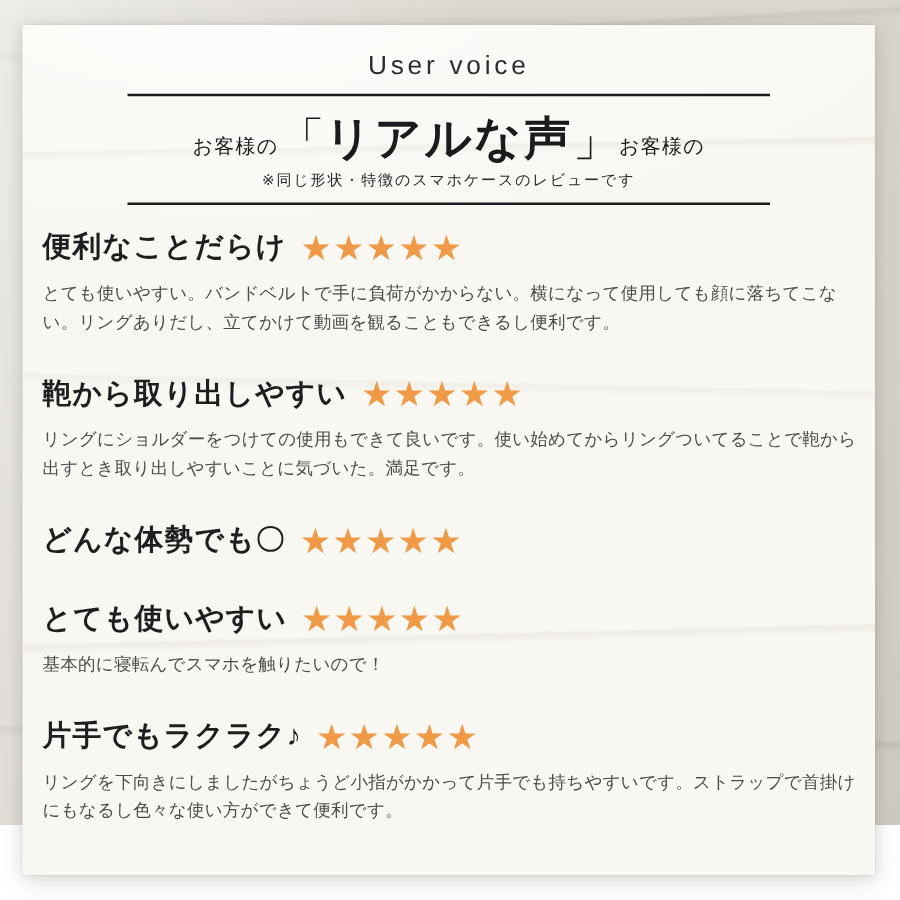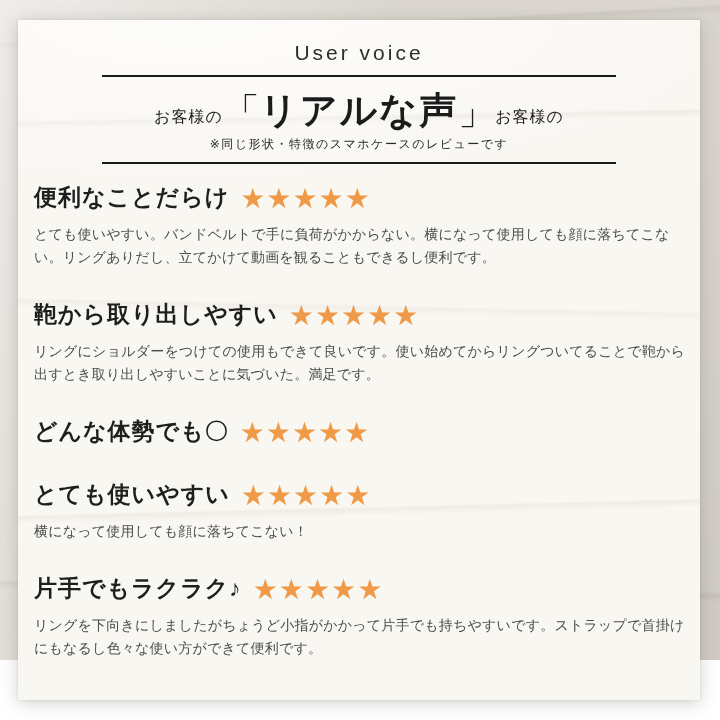--- a/index.html
+++ b/index.html
@@ -141,21 +141,21 @@
           <h2 class="review-title">どんな体勢でも〇</h2>
           <span class="stars">★★★★★</span>
         </div>
       </article>
 
       <article class="review">
         <div class="review-head">
           <h2 class="review-title">とても使いやすい</h2>
           <span class="stars">★★★★★</span>
         </div>
-        <p class="review-body">横になって使用しても顔に落ちてこない！</p>
+        <p class="review-body">基本的に寝転んでスマホを触りたいので！</p>
       </article>
 
       <article class="review">
         <div class="review-head">
           <h2 class="review-title">片手でもラクラク♪</h2>
           <span class="stars">★★★★★</span>
         </div>
         <p class="review-body">リングを下向きにしましたがちょうど小指がかかって片手でも持ちやすいです。ストラップで首掛けにもなるし色々な使い方ができて便利です。</p>
       </article>
 

